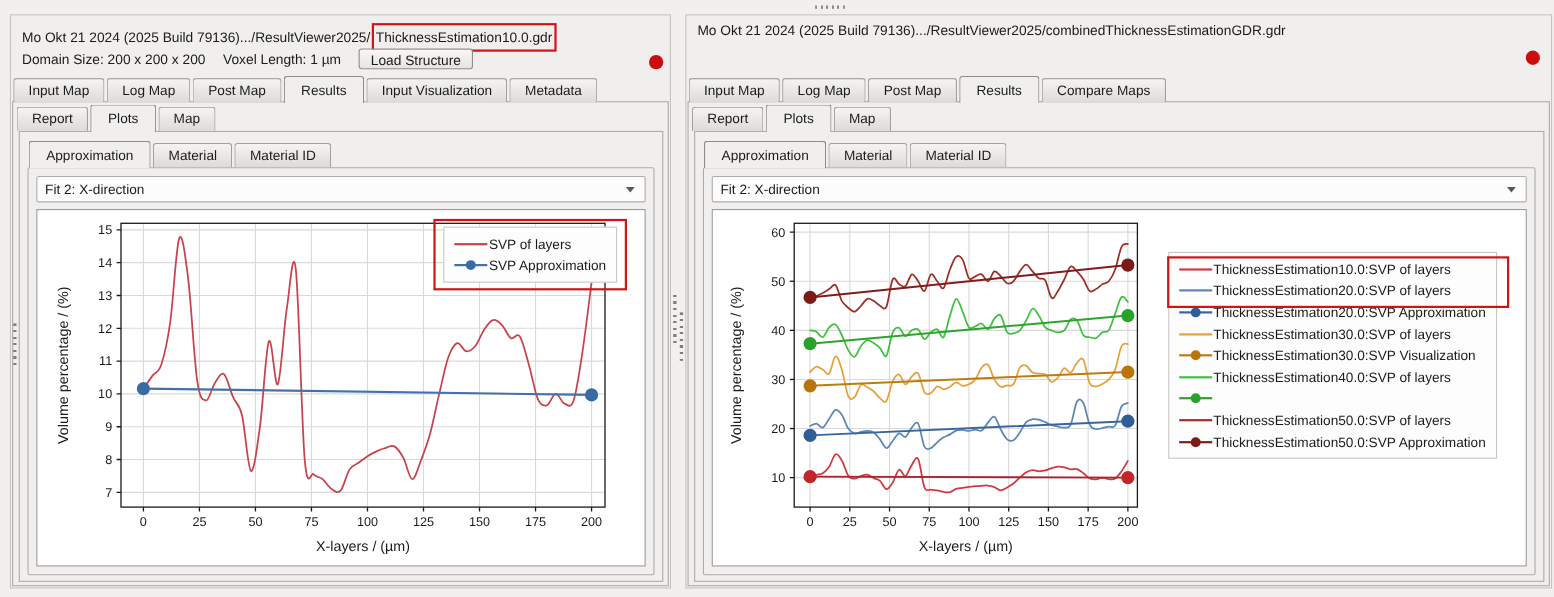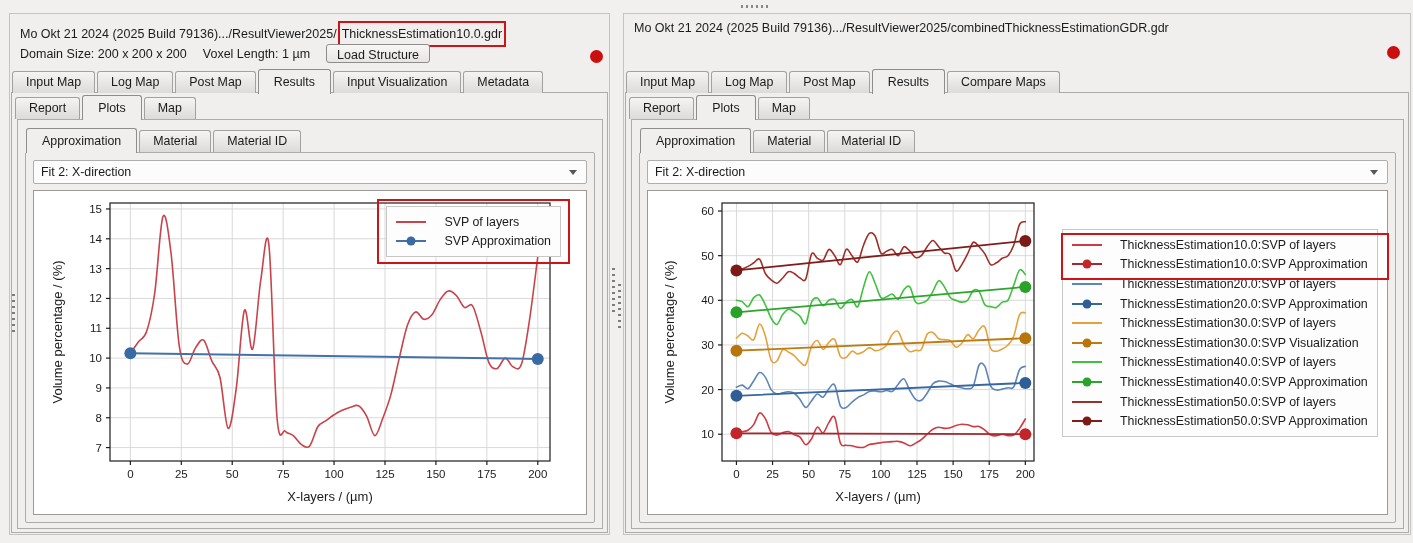--- a/index.html
+++ b/index.html
@@ -42,21 +42,21 @@
   }
   .combo-arrow{
     position:absolute;right:9px;top:9px;width:0;height:0;
     border-left:4px solid transparent;border-right:4px solid transparent;border-top:5px solid #5a5856;
   }
   svg text{font-family:"Liberation Sans","DejaVu Sans",sans-serif;}
 
   .legend{
     background:#fdfdfd;border:1px solid #c9c7c5;padding:5px 9px;position:relative;
   }
-  .lrow{display:flex;align-items:center;gap:18px;height:19.6px;white-space:nowrap;}
+  .lrow{display:flex;align-items:center;gap:1px;height:19.6px;white-space:nowrap;}
   .lsample{position:relative;width:30px;height:10px;flex:0 0 auto;}
   .lline{position:absolute;left:0;right:0;top:4px;height:2px;}
   .ldot{position:absolute;left:50%;top:50%;width:9px;height:9px;border-radius:50%;transform:translate(-50%,-50%);}
   .ltext{font-size:12.4px;}
   #left-legend-box{position:absolute;right:16px;top:8px;border:2px solid #cf1418;padding:5px 7px;background:transparent;}
   #right-legend{position:absolute;left:414px;top:38px;}
   #right-legend-hl{
     position:absolute;left:-2px;top:3px;width:calc(100% + 10px);height:43px;
     border:2px solid #cf1418;pointer-events:none;
   }
@@ -325,27 +325,20 @@
           <div class="legend" id="right-legend">
             <div id="right-legend-hl"></div>
           <div class="lrow">
                 <span class="lsample">
                   <span class="lline" style="background: rgb(207, 58, 66);"></span>
                 </span>
                 <span class="ltext">ThicknessEstimation10.0:SVP of layers</span>
               </div>
               <div class="lrow">
                 <span class="lsample">
-                  <span class="lline" style="background: rgb(168, 38, 46);"></span>
-                  <span class="ldot" style="background: rgb(194, 38, 42);"></span>
-                </span>
-                <span class="ltext">ThicknessEstimation10.0:SVP Approximation</span>
-              </div>
-              <div class="lrow">
-                <span class="lsample">
                   <span class="lline" style="background: rgb(93, 133, 184);"></span>
                 </span>
                 <span class="ltext">ThicknessEstimation20.0:SVP of layers</span>
               </div>
               <div class="lrow">
                 <span class="lsample">
                   <span class="lline" style="background: rgb(54, 103, 158);"></span>
                   <span class="ldot" style="background: rgb(45, 95, 150);"></span>
                 </span>
                 <span class="ltext">ThicknessEstimation20.0:SVP Approximation</span>
@@ -367,21 +360,20 @@
                 <span class="lsample">
                   <span class="lline" style="background: rgb(63, 193, 63);"></span>
                 </span>
                 <span class="ltext">ThicknessEstimation40.0:SVP of layers</span>
               </div>
               <div class="lrow">
                 <span class="lsample">
                   <span class="lline" style="background: rgb(45, 164, 45);"></span>
                   <span class="ldot" style="background: rgb(40, 162, 40);"></span>
                 </span>
-                <span class="ltext">ThicknessEstimation40.0:SVP Approximation</span>
               </div>
               <div class="lrow">
                 <span class="lsample">
                   <span class="lline" style="background: rgb(158, 47, 40);"></span>
                 </span>
                 <span class="ltext">ThicknessEstimation50.0:SVP of layers</span>
               </div>
               <div class="lrow">
                 <span class="lsample">
                   <span class="lline" style="background: rgb(126, 29, 28);"></span>

